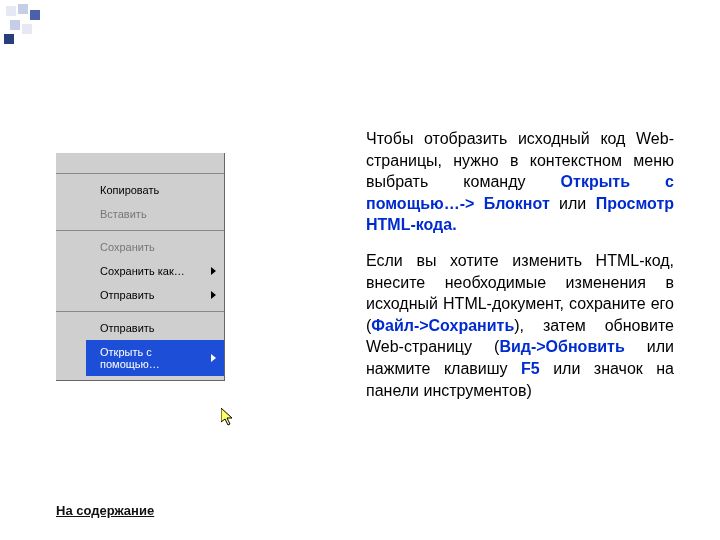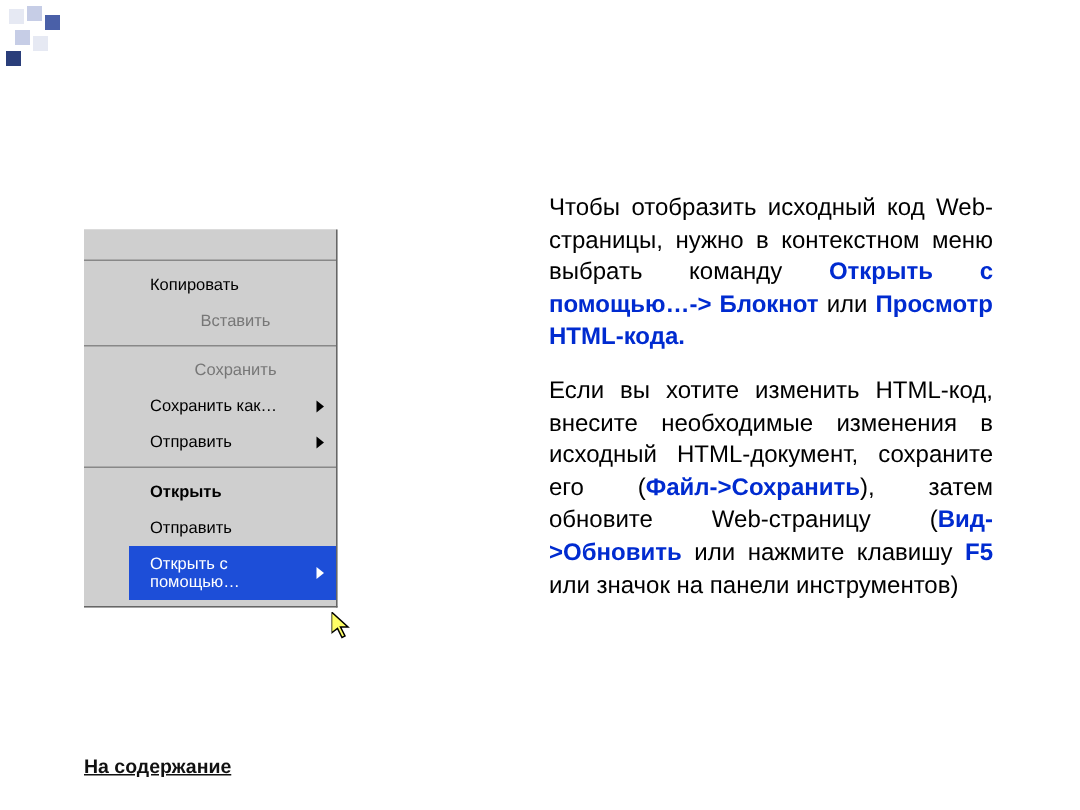--- a/index.html
+++ b/index.html
@@ -71,21 +71,21 @@
     border-top: 1px solid #888;
     padding: 4px 0;
   }
   .cm-item {
     position: relative;
     padding: 6px 10px 6px 14px;
     color: #000;
     cursor: default;
     margin-left: 30px;
   }
-  .cm-item.disabled { color: #777; text-align: center; }
+  .cm-item.disabled { color: #777; }
   .cm-item .arrow {
     position: absolute;
     right: 8px;
     top: 50%;
     margin-top: -4px;
     width: 0; height: 0;
     border-top: 4px solid transparent;
     border-bottom: 4px solid transparent;
     border-left: 5px solid #000;
   }
@@ -121,21 +121,21 @@
 
   .text-area {
     position: absolute;
     left: 310px;
     top: 0;
     right: 0;
     font-size: 16px;
     line-height: 1.35;
     text-align: justify;
   }
-  .text-area p { margin: 0 12px 14px 0; }
+  .text-area p { margin: 0 0 14px 0; }
   .text-area .hl { color: #002bd0; font-weight: bold; }
 
   .back-link {
     position: absolute;
     left: 56px;
     bottom: 22px;
     font-size: 13px;
     color: #111;
     text-decoration: underline;
     cursor: pointer;
@@ -181,23 +181,20 @@
             <span>Сохранить как…</span>
             <span class="arrow"></span>
           </div>
           <div class="cm-item">
             <span>Отправить</span>
             <span class="arrow"></span>
           </div>
         </div>
 
         <div class="cm-section">
-          <div class="cm-item" style="font-weight:bold">
-            <span>Открыть</span>
-          </div>
           <div class="cm-item">
             <span>Отправить</span>
           </div>
           <div class="cm-item selected">
             <span>Открыть с помощью…</span>
             <span class="arrow"></span>
           </div>
         </div>
       </div>
 

